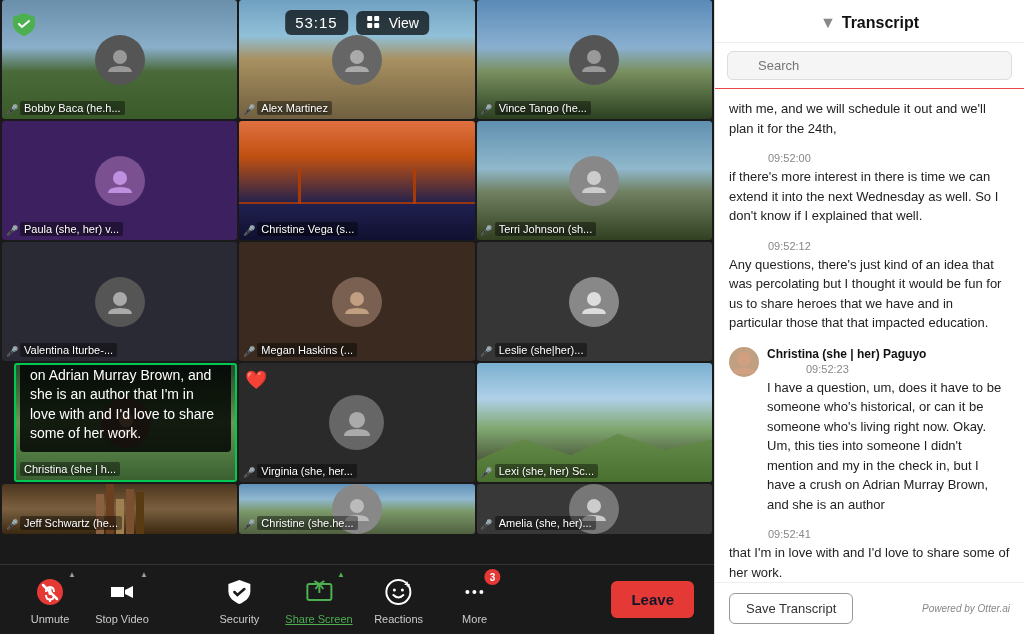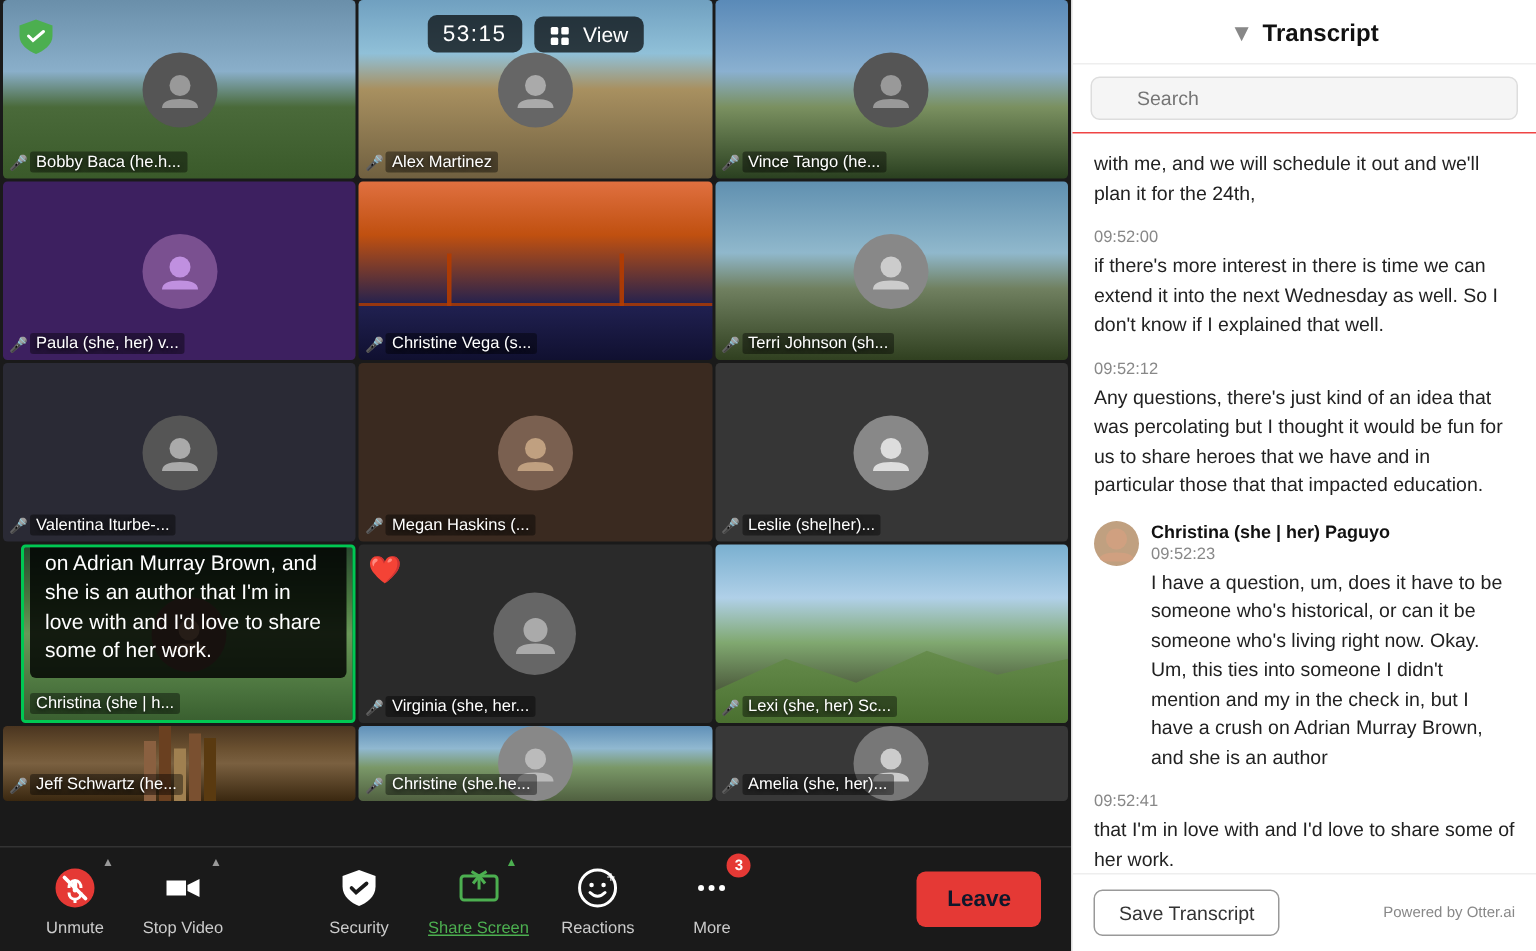--- a/index.html
+++ b/index.html
@@ -61,21 +61,21 @@
       letter-spacing: 1px;
     }
 
     .view-btn {
       background: rgba(0,0,0,0.7);
       color: #fff;
       padding: 4px 10px;
       border-radius: 6px;
       font-size: 14px;
       display: flex;
-      align-items: flex-end;
+      align-items: flex-start;
       gap: 5px;
       cursor: pointer;
     }
 
     
     .video-grid {
       flex: 1;
       display: grid;
       grid-template-columns: repeat(3, 1fr);
       grid-template-rows: repeat(4, 1fr);
@@ -300,20 +300,21 @@
     }
 
     .transcript-entry {
       margin-bottom: 14px;
     }
 
     .transcript-time {
       font-size: 11px;
       color: #888;
       margin-bottom: 3px;
+      margin-left: 39px;
     }
 
     .transcript-text {
       font-size: 13px;
       color: #222;
       line-height: 1.5;
     }
 
     .transcript-speaker-block {
       display: flex;
@@ -360,20 +361,21 @@
       border-radius: 6px;
       padding: 7px 16px;
       font-size: 13px;
       cursor: pointer;
       color: #333;
     }
 
     .otter-badge {
       font-size: 10px;
       color: #888;
+      font-style: italic;
     }
 
     
     svg { display: block; }
   </style>
 </head>
 <body>
 
 <div class="main-layout">
 

